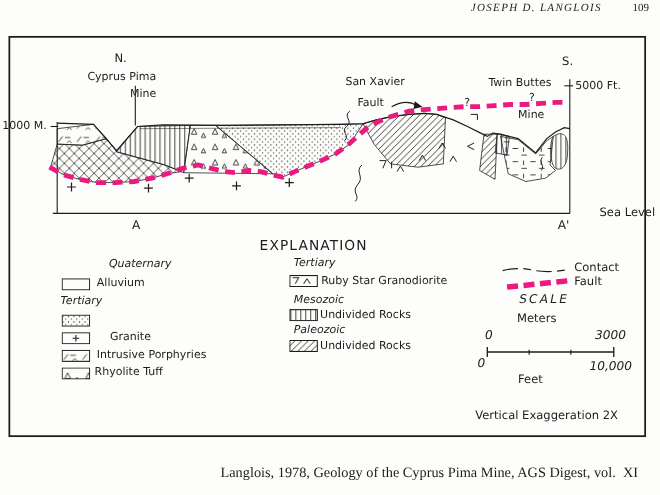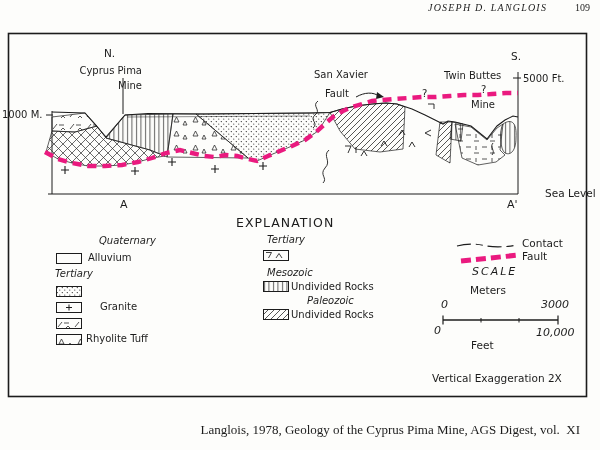--- a/index.html
+++ b/index.html
@@ -159,35 +159,37 @@
     <rect x="0.5" y="0.5" width="25" height="10" fill="url(#p-dots)" stroke="#1c1c1c"></rect>
     </svg>
   <svg class="sw" style="left:56px;top:302px;" width="26" height="11">
     <rect x="0.5" y="0.5" width="25" height="10" fill="#fdfdfb" stroke="#1c1c1c"></rect>
     <path d="M13,2.5 V8.5 M10,5.5 H16" stroke="#1c1c1c" stroke-width="1" fill="none"></path>
     </svg>
   <div class="lbl" style="left:100px;top:301px;font-size:10px;">Granite</div>
   <svg class="sw" style="left:56px;top:318px;" width="26" height="11">
     <rect x="0.5" y="0.5" width="25" height="10" fill="url(#p-pf)" stroke="#1c1c1c"></rect>
     </svg>
+  <div class="lbl" style="left:88px;top:317px;font-size:10px;">Intrusive Porphyries</div>
   <svg class="sw" style="left:56px;top:334px;" width="26" height="11">
     <rect x="0.5" y="0.5" width="25" height="10" fill="url(#p-tf)" stroke="#1c1c1c"></rect>
     </svg>
   <div class="lbl" style="left:86px;top:333px;font-size:10px;">Rhyolite Tuff</div>
 
   <div class="lbl it" style="left:267px;top:234px;font-size:10px;">Tertiary</div>
   <svg class="sw" style="left:263px;top:250px;" width="26" height="11">
     <rect x="0.5" y="0.5" width="25" height="10" fill="url(#p-gr)" stroke="#1c1c1c"></rect>
     </svg>
+  <div class="lbl" style="left:292px;top:250px;font-size:10px;">Ruby Star Granodiorite</div>
   <div class="lbl it" style="left:267px;top:267px;font-size:10px;">Mesozoic</div>
   <svg class="sw" style="left:263px;top:281px;" width="26" height="11">
     <rect x="0.5" y="0.5" width="25" height="10" fill="url(#p-vl)" stroke="#1c1c1c"></rect>
     </svg>
   <div class="lbl" style="left:291px;top:281px;font-size:10px;">Undivided Rocks</div>
-  <div class="lbl it" style="left:267px;top:295px;font-size:10px;margin-left:40px;">Paleozoic</div>
+  <div class="lbl it" style="left:267px;top:295px;font-size:10px;">Paleozoic</div>
   <svg class="sw" style="left:263px;top:309px;" width="26" height="11">
     <rect x="0.5" y="0.5" width="25" height="10" fill="url(#p-hx)" stroke="#1c1c1c"></rect>
     </svg>
   <div class="lbl" style="left:291px;top:309px;font-size:10px;">Undivided Rocks</div>
 
   <div class="lbl" style="left:522px;top:238px;font-size:10.5px;">Contact</div>
   <div class="lbl" style="left:522px;top:251px;font-size:10.5px;">Fault</div>
 
   <div class="lbl it" style="left:472px;top:266px;font-size:11px;letter-spacing:2px;">SCALE</div>
   <div class="lbl" style="left:470px;top:285px;font-size:10.5px;">Meters</div>

